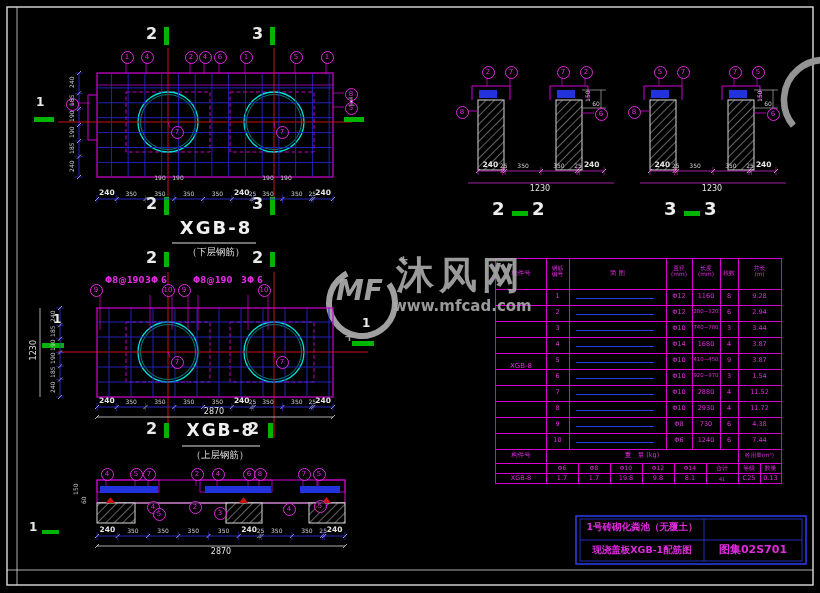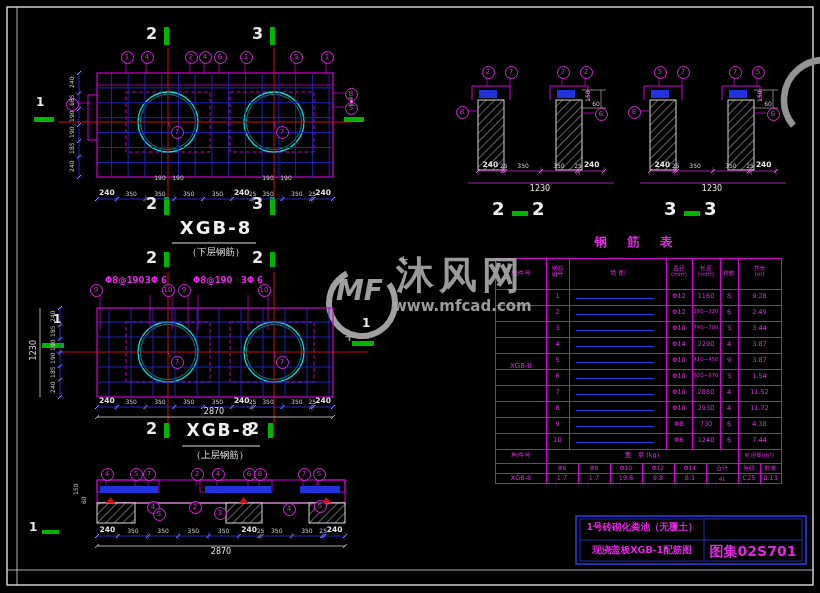--- a/index.html
+++ b/index.html
@@ -15,21 +15,21 @@
   .mark{color:#eaeaea;font-size:16px;font-weight:bold;}
   .mark2{color:#eaeaea;font-size:12px;font-weight:bold;}
   .ttl{color:#f0f0f0;font-size:18px;font-weight:bold;letter-spacing:2px;text-align:center;}
   .sub{color:#e0e0e0;font-size:9.5px;text-align:center;}
   .secl{color:#eeeeee;font-size:18px;font-weight:bold;}
   .bub{position:absolute;width:11px;height:11px;border:1px solid #e02ae0;border-radius:50%;
        font-size:7px;color:#e02ae0;text-align:center;line-height:10px;background:rgba(0,0,0,.6);}
   .rbl{font-size:8.5px;color:#e02ae0;font-weight:bold;}
   .tbt{color:#e02ae0;font-size:12.5px;letter-spacing:8px;text-align:center;font-weight:bold;}
   .tbk{color:#e02ae0;font-size:9.5px;text-align:center;font-weight:bold;}
-  .atl{color:#e02ae0;font-size:14px;text-align:center;font-weight:bold;}
+  .atl{color:#e02ae0;font-size:11px;text-align:center;font-weight:bold;}
   .wmN{color:#ababab;font-size:38px;font-weight:bold;letter-spacing:5px;opacity:.9;}
   .wmU{color:#ababab;font-size:15px;font-weight:bold;opacity:.9;}
   .wmL{color:#b0b0b0;font-size:28px;font-weight:bold;font-style:italic;opacity:.9;}
   .wmS{color:#ababab;font-size:13px;font-weight:bold;opacity:.9;}
   .tcell{position:absolute;color:#e02ae0;font-size:6.5px;text-align:center;white-space:pre-line;line-height:1.1;}
   .tline{position:absolute;background:#d400d4;}
   .sketch{position:absolute;border-top:1.5px solid #2a3ae0;}
 </style>
 </head>
 <body>
@@ -384,21 +384,20 @@
   <span class="t secl" style="left:704px;top:200px">3</span>
 
   <span class="t dim rot" style="left:578px;top:93px;width:20px">150</span>
   <span class="t dim" style="left:586px;top:101px;width:20px">60</span>
   <span class="t dim rot" style="left:750px;top:93px;width:20px">150</span>
   <span class="t dim" style="left:758px;top:101px;width:20px">60</span>
 
   <span class="t dim rot" style="left:66px;top:486px;width:20px">150</span>
   <span class="t dim rot" style="left:74px;top:497px;width:20px">60</span>
 
-  <span class="t tbt" style="left:555px;top:235px;width:165px">钢 筋 表</span>
 
   <div id="tbl" style="position:absolute;left:495px;top:258px;width:285px;height:224px;border:1px solid #d400d4">
         <div class="tline" style="left: 50px; top: 0px; width: 1px; height: 190px;"></div>
         <div class="tline" style="left: 73px; top: 0px; width: 1px; height: 190px;"></div>
         <div class="tline" style="left: 170px; top: 0px; width: 1px; height: 190px;"></div>
         <div class="tline" style="left: 196px; top: 0px; width: 1px; height: 190px;"></div>
         <div class="tline" style="left: 224px; top: 0px; width: 1px; height: 190px;"></div>
         <div class="tline" style="left: 242px; top: 0px; width: 1px; height: 190px;"></div>
         <div class="tline" style="left: 0px; top: 30px; width: 285px; height: 1px;"></div>
         <div class="tline" style="left: 0px; top: 46px; width: 285px; height: 1px;"></div>
@@ -427,31 +426,31 @@
         <div class="sketch" style="left: 80px; top: 39px; width: 78px;"></div>
         <div class="tcell" style="left: 170px; top: 34px; width: 26px;">Φ12</div>
         <div class="tcell" style="left: 196px; top: 34px; width: 28px; font-size: 6.5px;">1160</div>
         <div class="tcell" style="left: 224px; top: 34px; width: 18px;">8</div>
         <div class="tcell" style="left: 242px; top: 34px; width: 43px;">9.28</div>
         <div class="tcell" style="left: 50px; top: 50px; width: 23px;">2</div>
         <div class="sketch" style="left: 80px; top: 55px; width: 78px;"></div>
         <div class="tcell" style="left: 170px; top: 50px; width: 26px;">Φ12</div>
         <div class="tcell" style="left: 196px; top: 50px; width: 28px; font-size: 5.4px;">280~320</div>
         <div class="tcell" style="left: 224px; top: 50px; width: 18px;">6</div>
-        <div class="tcell" style="left: 242px; top: 50px; width: 43px;">2.49</div>
+        <div class="tcell" style="left: 242px; top: 50px; width: 43px;">2.94</div>
         <div class="tcell" style="left: 50px; top: 66px; width: 23px;">3</div>
         <div class="sketch" style="left: 80px; top: 71px; width: 78px;"></div>
         <div class="tcell" style="left: 170px; top: 66px; width: 26px;">Φ10</div>
         <div class="tcell" style="left: 196px; top: 66px; width: 28px; font-size: 5.4px;">740~780</div>
         <div class="tcell" style="left: 224px; top: 66px; width: 18px;">3</div>
         <div class="tcell" style="left: 242px; top: 66px; width: 43px;">3.44</div>
         <div class="tcell" style="left: 50px; top: 82px; width: 23px;">4</div>
         <div class="sketch" style="left: 80px; top: 87px; width: 78px;"></div>
         <div class="tcell" style="left: 170px; top: 82px; width: 26px;">Φ14</div>
-        <div class="tcell" style="left: 196px; top: 82px; width: 28px; font-size: 6.5px;">2290</div>
+        <div class="tcell" style="left: 196px; top: 82px; width: 28px; font-size: 6.5px;">1680</div>
         <div class="tcell" style="left: 224px; top: 82px; width: 18px;">4</div>
         <div class="tcell" style="left: 242px; top: 82px; width: 43px;">3.87</div>
         <div class="tcell" style="left: 50px; top: 98px; width: 23px;">5</div>
         <div class="sketch" style="left: 80px; top: 103px; width: 78px;"></div>
         <div class="tcell" style="left: 170px; top: 98px; width: 26px;">Φ10</div>
         <div class="tcell" style="left: 196px; top: 98px; width: 28px; font-size: 5.4px;">410~450</div>
         <div class="tcell" style="left: 224px; top: 98px; width: 18px;">9</div>
         <div class="tcell" style="left: 242px; top: 98px; width: 43px;">3.87</div>
         <div class="tcell" style="left: 50px; top: 114px; width: 23px;">6</div>
         <div class="sketch" style="left: 80px; top: 119px; width: 78px;"></div>

